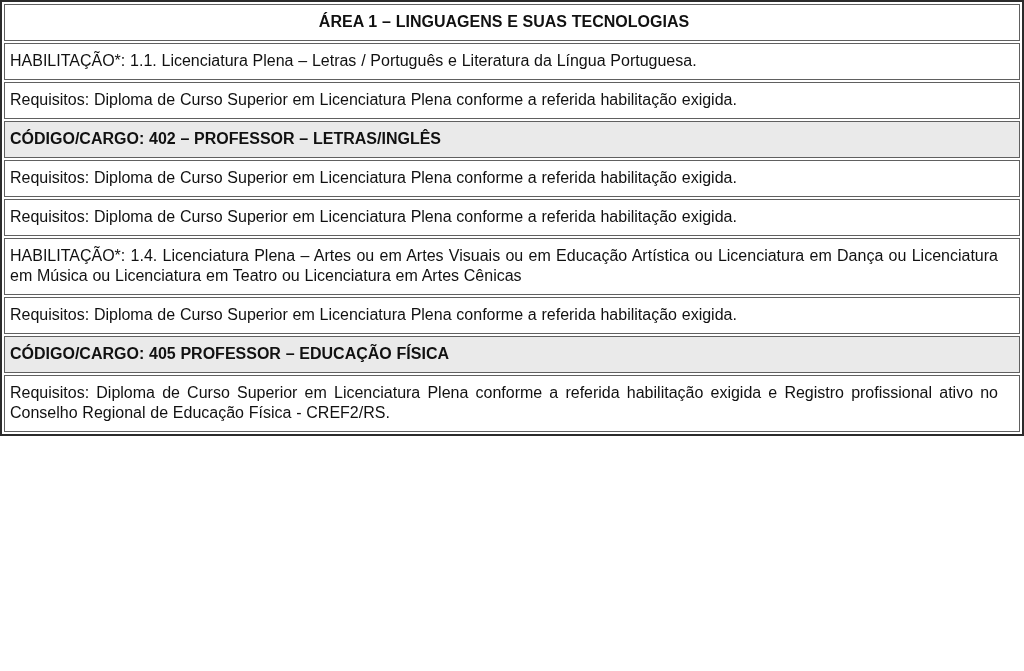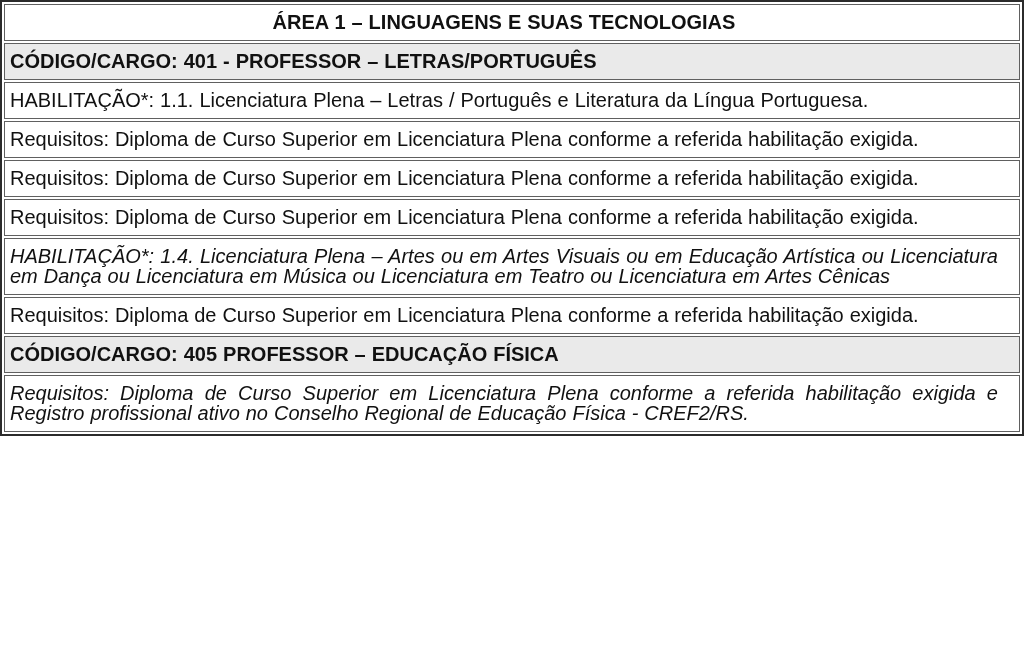--- a/index.html
+++ b/index.html
@@ -20,58 +20,57 @@
     width:1024px;
     border-collapse:separate;
     border-spacing:2px;
     border:2px solid var(--border-outer);
     background:var(--page-bg);
     table-layout:fixed;
   }
   td.cell{
     border:1px solid var(--border-inner);
     background:#ffffff;
-    font-size:20px;
+    font-size:16px;
     line-height:20px;
     padding:7px 21px 8px 5px;
     vertical-align:middle;
     word-spacing:0.02em;
   }
   td.area-header{
     text-align:center;
     font-weight:bold;
   }
   td.shaded{
     background:var(--shaded-bg);
     font-weight:bold;
   }
   td.justify{
     text-align:justify;
-    font-style:italic;
   }
 </style>
 </head>
 <body>
 
 <table class="doc">
   <tbody>
       <tr>
     <td class="cell area-header">ÁREA 1 – LINGUAGENS E SUAS TECNOLOGIAS</td>
   </tr>
 
   <tr>
-    <td class="cell shaded">CÓDIGO/CARGO: 401 - PROFESSOR – LETRAS/PORTUGUÊS</td>
-  </tr>
-  <tr>
     <td class="cell">HABILITAÇÃO*: 1.1. Licenciatura Plena – Letras / Português e Literatura da Língua Portuguesa.</td>
   </tr>
   <tr>
     <td class="cell">Requisitos: Diploma de Curso Superior em Licenciatura Plena conforme a referida habilitação exigida.</td>
   </tr>
 
+  <tr>
+    <td class="cell shaded">CÓDIGO/CARGO: 402 – PROFESSOR – LETRAS/INGLÊS</td>
+  </tr>
   <tr>
     <td class="cell">Requisitos: Diploma de Curso Superior em Licenciatura Plena conforme a referida habilitação exigida.</td>
   </tr>
 
   <tr>
     <td class="cell">Requisitos: Diploma de Curso Superior em Licenciatura Plena conforme a referida habilitação exigida.</td>
   </tr>
 
   <tr>
     <td class="cell justify">HABILITAÇÃO*: 1.4. Licenciatura Plena – Artes ou em Artes Visuais ou em Educação Artística ou Licenciatura em Dança ou Licenciatura em Música ou Licenciatura em Teatro ou Licenciatura em Artes Cênicas</td>

